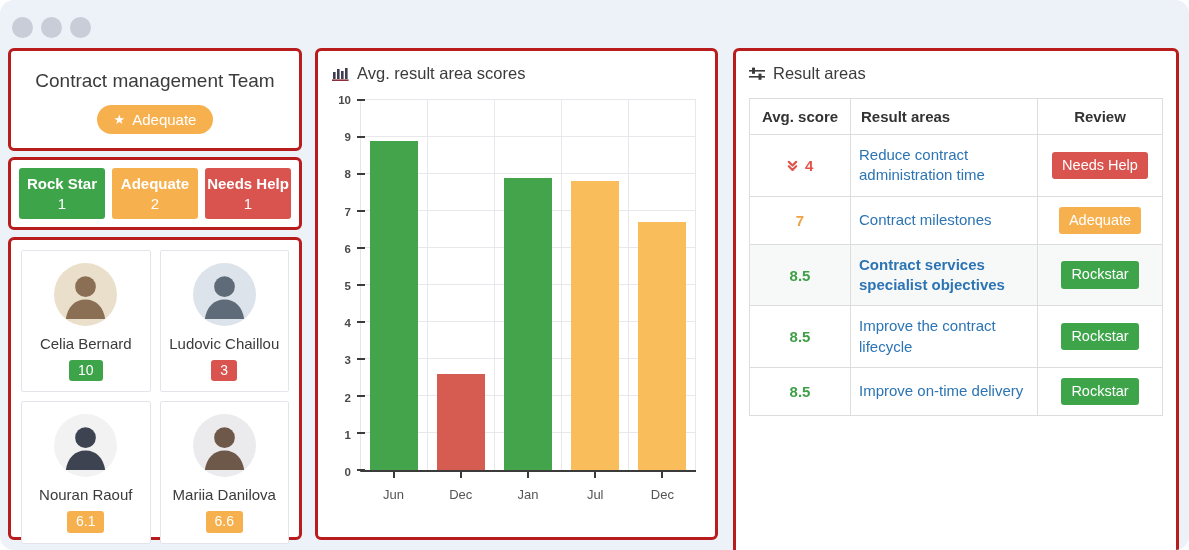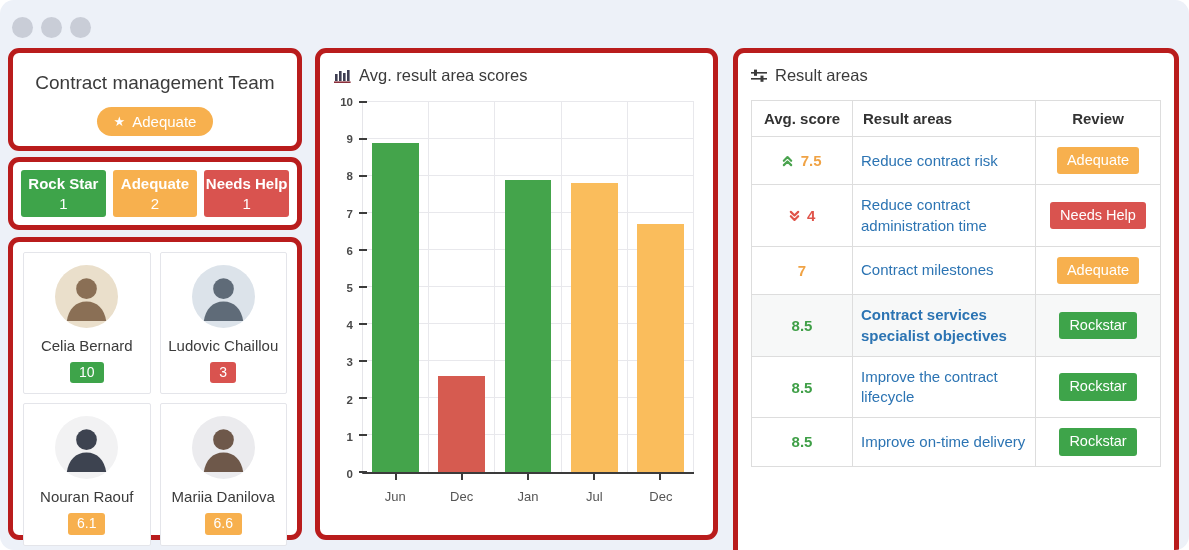--- a/index.html
+++ b/index.html
@@ -2,21 +2,21 @@
 <html><head>
 <meta charset="utf-8">
 <style>
   html,body{margin:0;padding:0;width:1189px;height:550px;background:#ffffff;
     font-family:"Liberation Sans","DejaVu Sans",sans-serif;}
   .window{position:absolute;inset:0;background:#edf1f8;border-radius:14px;overflow:hidden;}
   
   .dots{position:absolute;top:17px;left:12px;display:flex;gap:8px;}
   .dot{width:21px;height:21px;border-radius:50%;background:#c9cdd7;}
   
-  .card{position:absolute;background:#fff;border:5px solid #b91c1c;border-radius:11px;box-sizing:border-box;}
+  .card{position:absolute;background:#fff;border:3px solid #b91c1c;border-radius:6px;box-sizing:border-box;}
   
   #title-card{left:8px;top:48px;width:294px;height:103px;text-align:center;}
   .team-title{font-size:19px;font-weight:400;color:#3b3b3b;margin:19px 6px 13px;}
   .team-pill{display:inline-flex;align-items:center;gap:7px;color:#fff;border-radius:17px;
     padding:7px 17px;font-size:15px;line-height:1;}
   .pill-star{font-size:13px;line-height:1;}
   #stats-card{left:8px;top:157px;width:294px;height:73px;display:flex;gap:7px;padding:8px;}
   .stat-box{flex:1;border-radius:3px;color:#fff;display:flex;flex-direction:column;
     align-items:center;justify-content:center;gap:3px;}
   .stat-label{font-weight:700;font-size:15px;text-align:center;}
@@ -236,37 +236,20 @@
       <thead>
         <tr>
           <th class="center">Avg. score</th>
           <th>Result areas</th>
           <th class="center">Review</th>
         </tr>
       </thead>
       <tbody id="table-body">
           <tr>
     <td class="td-score">
-      <span class="trend" style="color: rgb(74, 163, 78);">
-        <svg width="11" height="12" viewBox="0 0 12 13" fill="none" stroke="currentColor" stroke-width="2.4" stroke-linecap="round" stroke-linejoin="round">
-          <path d="M2 6.2 L6 2.2 L10 6.2"></path>
-                  <path d="M2 11 L6 7 L10 11"></path>
-        </svg>
-      </span>
-      <span class="score-val" style="color: rgb(240, 163, 69);">7.5</span>
-    </td>
-    <td class="td-area">
-      <a href="#" style="color: rgb(44, 116, 179);">Reduce contract risk</a>
-    </td>
-    <td class="td-review">
-      <span class="review-badge" style="background: rgb(247, 176, 78);">Adequate</span>
-    </td>
-  </tr>
-          <tr>
-    <td class="td-score">
       <span class="trend down" style="color: rgb(224, 84, 74);">
         <svg width="11" height="12" viewBox="0 0 12 13" fill="none" stroke="currentColor" stroke-width="2.4" stroke-linecap="round" stroke-linejoin="round">
           <path d="M2 6.2 L6 2.2 L10 6.2"></path>
                   <path d="M2 11 L6 7 L10 11"></path>
         </svg>
       </span>
       <span class="score-val" style="color: rgb(224, 84, 74);">4</span>
     </td>
     <td class="td-area">
       <a href="#" style="color: rgb(44, 116, 179);">Reduce contract administration time</a>

